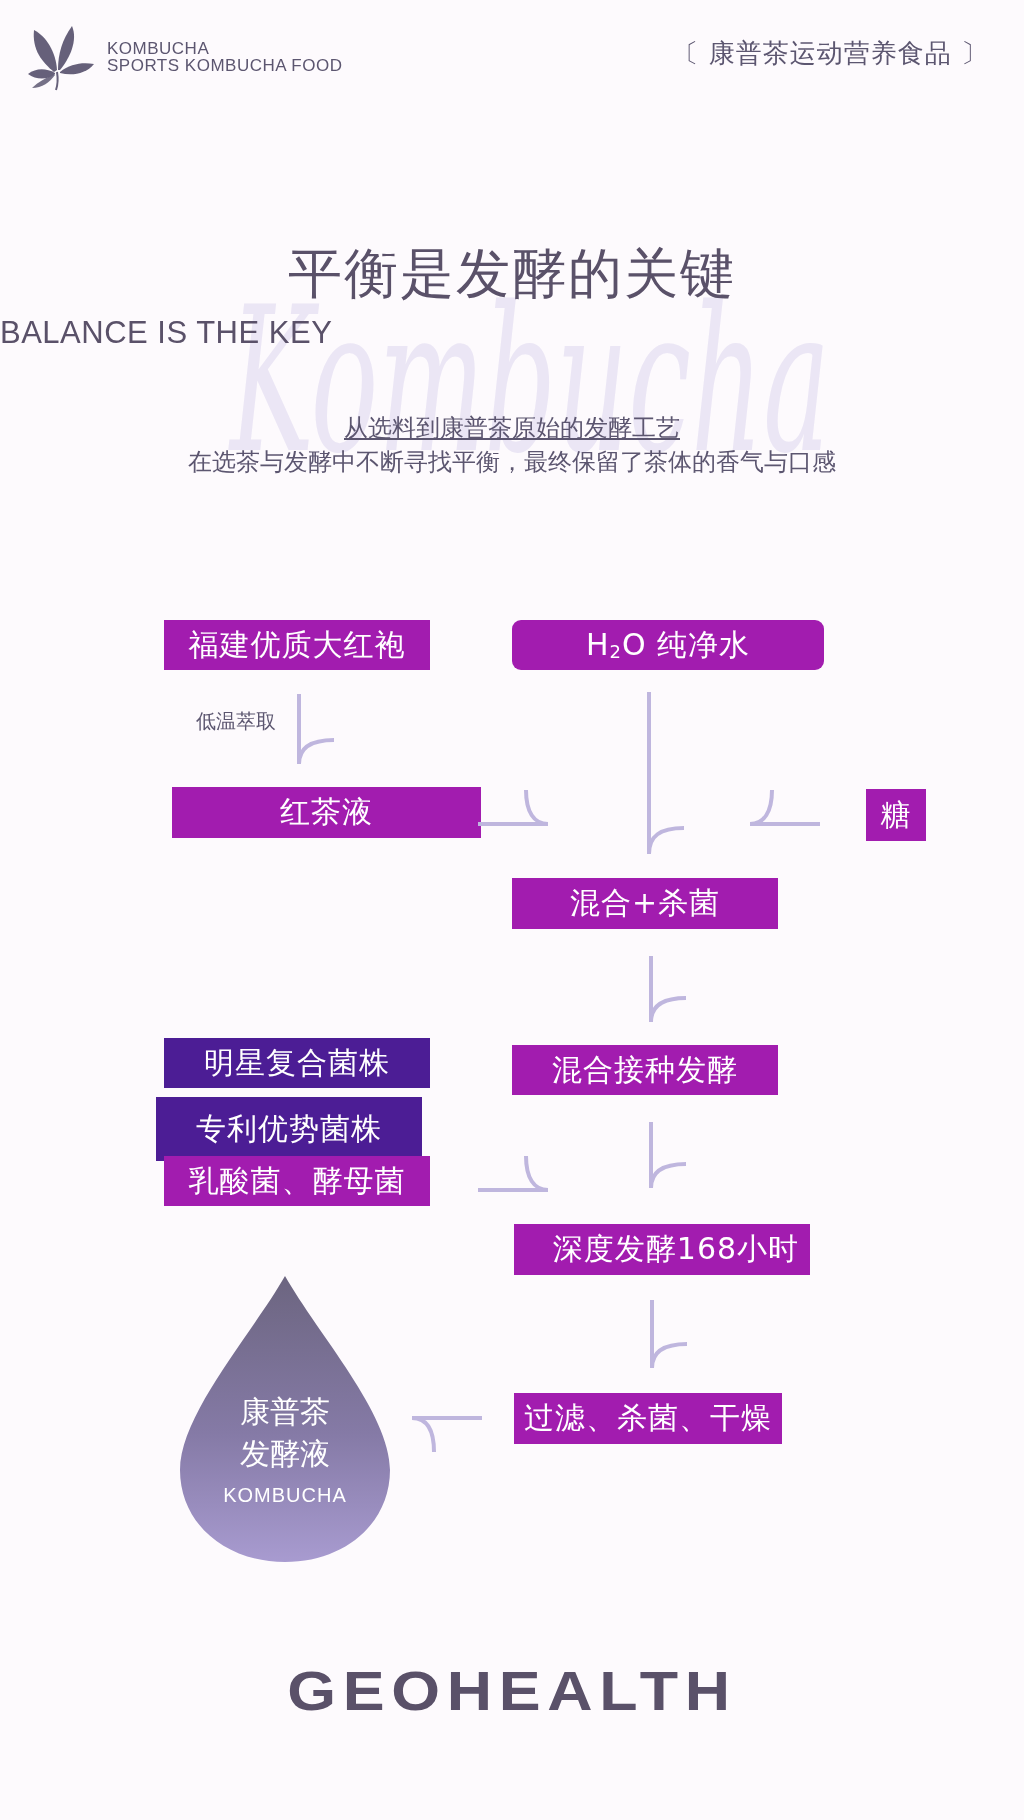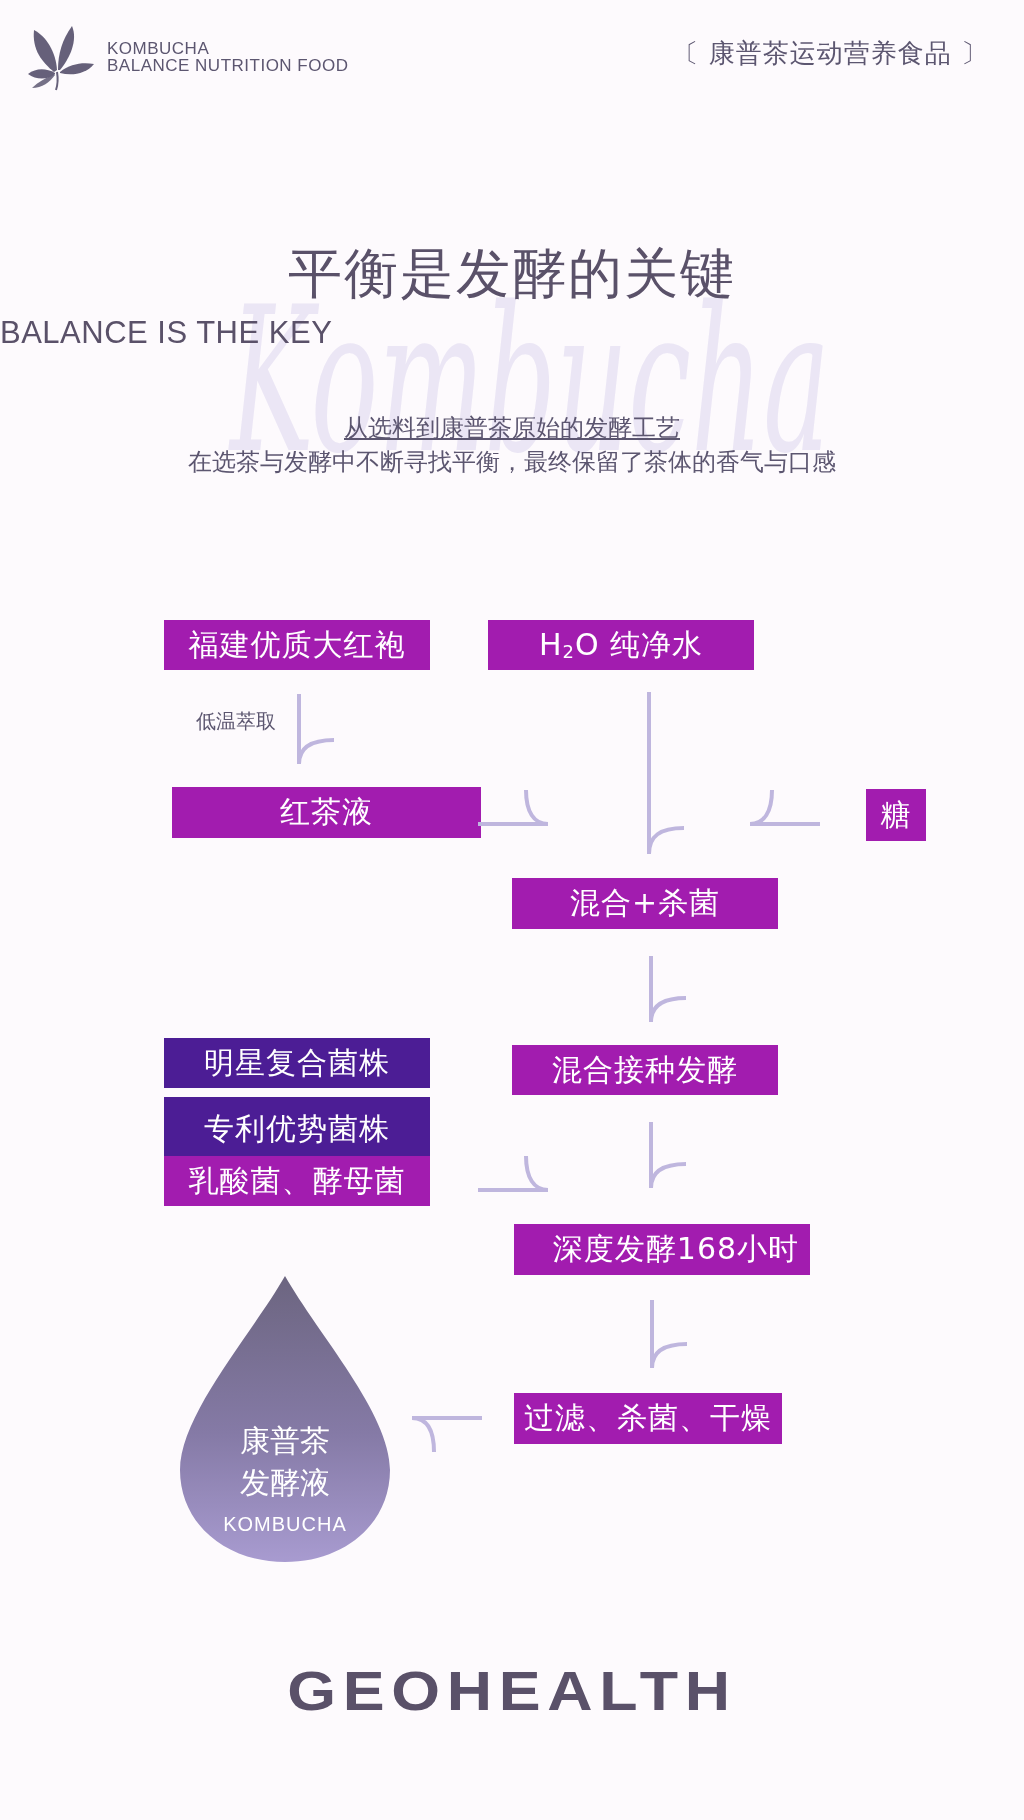--- a/index.html
+++ b/index.html
@@ -37,21 +37,21 @@
     position: absolute; display: flex; align-items: center; justify-content: center;
     color: #ffffff; font-size: 30px; white-space: nowrap; letter-spacing: 1px;
   }
   .dark { background: #a21caf; justify-content: center; }
   .light { background: #4c1d95; }
   .small-label { font-size: 20px; color: #5c5670; white-space: nowrap; }
   .conn { position: absolute; overflow: visible; }
   .conn path { fill: none; stroke: #bfb6de; stroke-width: 4; }
   .drop { left: 178px; top: 1274px; width: 214px; height: 290px; }
   .drop-text {
-    left: 178px; width: 214px; text-align: center; color: #ffffff; margin-top: 29px;
+    left: 178px; width: 214px; text-align: center; color: #ffffff;
   }
   .brand {
     left: 0; width: 1024px; top: 1658px; text-align: center;
     font-family: "Liberation Sans", sans-serif; font-weight: bold; font-size: 56px;
     color: #5a5169; letter-spacing: 6px; transform: scaleX(1.12);
   }
   sub { font-size: 60%; vertical-align: -0.15em; }
 </style>
 </head>
 <body>
@@ -61,37 +61,37 @@
     <path d="M30 50 C18 40 8 28 10 8 C22 14 32 30 33 48 Z"></path>
     <path d="M34 48 C34 32 38 18 48 4 C54 18 46 36 36 48 Z"></path>
     <path d="M36 50 C46 42 58 40 70 42 C62 52 48 54 36 51 Z"></path>
     <path d="M31 51 C22 46 12 46 4 52 C12 58 24 58 31 52 Z"></path>
     <path d="M30 52 C22 56 14 60 8 66 C18 66 26 60 31 53 Z" opacity="0.9"></path>
   </g>
   <path d="M33 50 C34 56 34 62 32 68" stroke="#66607a" stroke-width="2" fill="none"></path>
 </svg>
 <div class="abs logo-text">
   <div>KOMBUCHA</div>
-  <div>BALANCE NUTRITION FOOD</div>
+  <div>SPORTS KOMBUCHA FOOD</div>
 </div>
 <div class="abs top-title">〔 康普茶运动营养食品 〕</div>
 
 <svg class="abs watermark" viewBox="0 0 620 250">
   <text x="10" y="200" font-family="DejaVu Serif, serif" font-style="italic" font-size="200" fill="#ebe6f5" textLength="600" lengthAdjust="spacingAndGlyphs">Kombucha</text>
 </svg>
 
 <div class="abs main-title">平衡是发酵的关键</div>
 <div class="abs en-title">BALANCE IS THE KEY</div>
 <div class="abs subtitle" style="top:412px;text-decoration:underline;">从选料到康普茶原始的发酵工艺</div>
 <div class="abs subtitle" style="top:446px;">在选茶与发酵中不断寻找平衡，最终保留了茶体的香气与口感</div>
 
 <div class="box dark" style="left:164px; top:620px; width:266px; height:50px;">
   <span>福建优质大红袍</span>
 </div>
-<div class="box dark" style="left:488px; top:620px; width:266px; height:50px;">
+<div class="box dark" style="left:512px; top:620px; width:312px; height:50px;border-radius:9px;">
   <span><span>H</span><sub>2</sub><span>O 纯净水</span></span>
 </div>
 
 <div class="abs small-label" style="left:196px; top:708px;">低温萃取</div>
 <svg class="conn" style="left:290px; top:692px;" width="50" height="75">
   <path d="M9 2 L9 72 M9 72 C9 56 20 48 44 48"></path>
 </svg>
 
 <div class="box dark" style="left:172px; top:787px; width:309px; height:51px;">
   <span>红茶液</span>
@@ -112,21 +112,21 @@
 <div class="box dark" style="left:512px; top:878px; width:266px; height:51px;">
   <span>混合+杀菌</span>
 </div>
 <svg class="conn" style="left:642px; top:954px;" width="50" height="72">
   <path d="M9 2 L9 68 M9 68 C9 52 20 44 44 44"></path>
 </svg>
 
 <div class="box light" style="left:164px; top:1038px; width:266px; height:50px;">
   <span>明星复合菌株</span>
 </div>
-<div class="box light" style="left:164px; top:1097px; width:266px; height:64px;">
+<div class="box light" style="left:156px; top:1097px; width:266px; height:64px;">
   <span>专利优势菌株</span>
 </div>
 <div class="box dark" style="left:164px; top:1156px; width:266px; height:50px;">
   <span>乳酸菌、酵母菌</span>
 </div>
 
 <div class="box dark" style="left:512px; top:1045px; width:266px; height:50px;">
   <span>混合接种发酵</span>
 </div>
 <svg class="conn" style="left:476px; top:1152px;" width="76" height="42">

